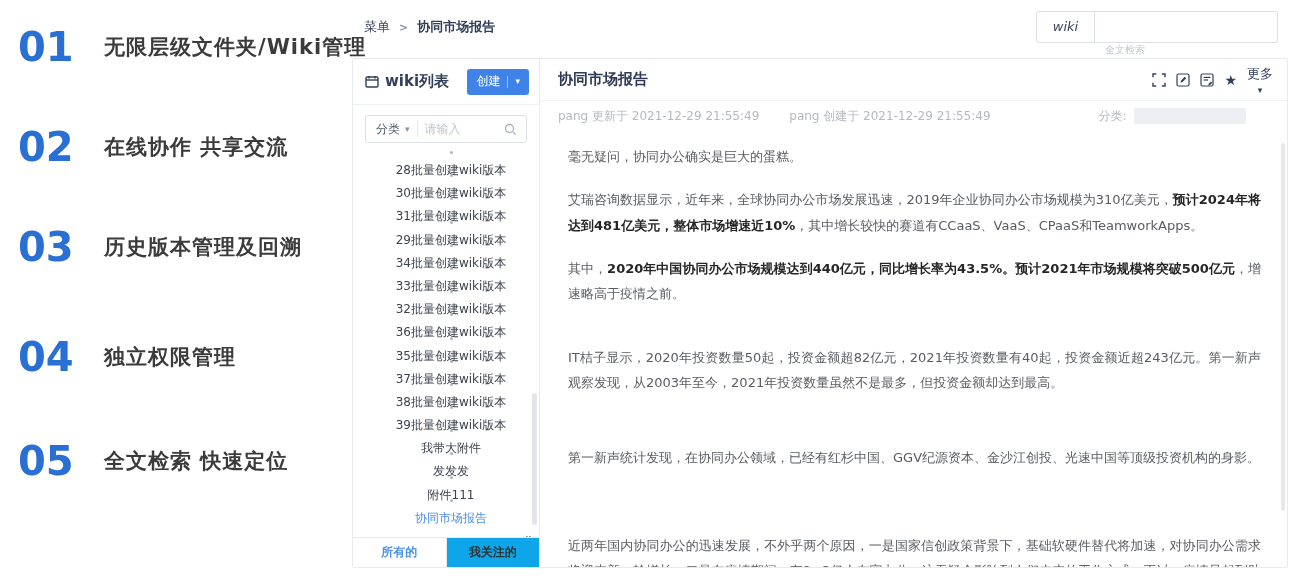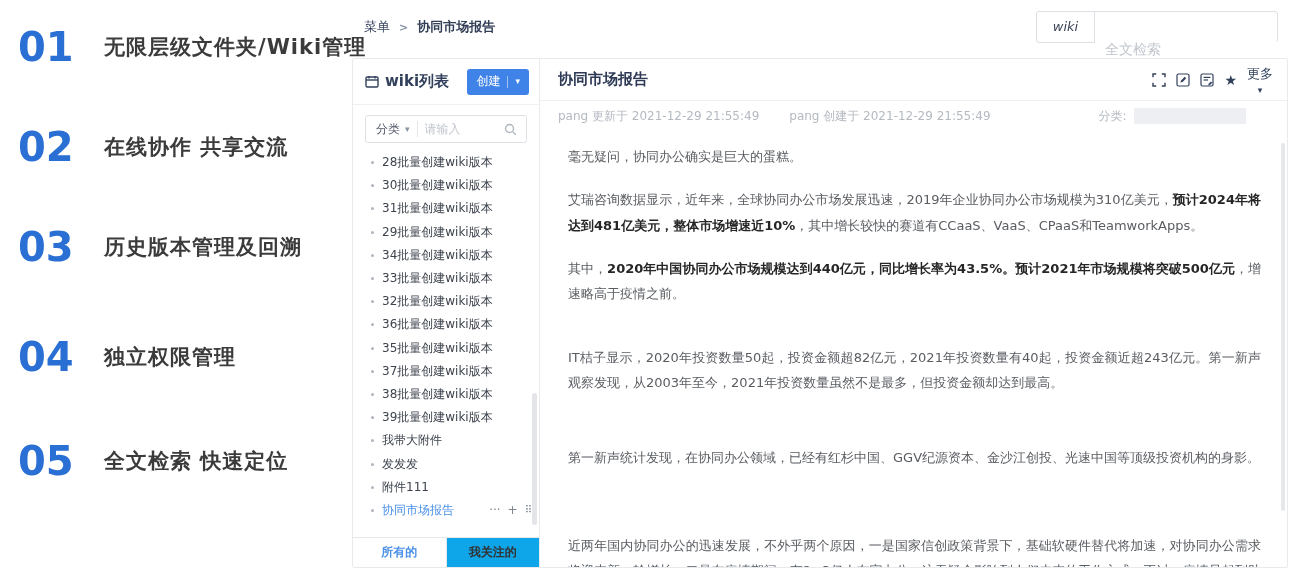--- a/index.html
+++ b/index.html
@@ -20,21 +20,21 @@
   .feature-num{font-size:40px;font-weight:800;color:var(--accent-blue);width:60px;}
   .feature-label{font-size:21px;font-weight:700;color:#3b3b3b;letter-spacing:1px;}
   
   .topbar{position:absolute;left:352px;top:0;width:936px;height:52px;
     display:flex;align-items:center;justify-content:space-between;padding:2px 10px 0 12px;}
   .breadcrumb{display:flex;align-items:center;font-size:13px;color:#3a4663;gap:9px;}
   .crumb-sep{color:#93505c;color:#8a94a6;font-size:11px;font-weight:700;}
   .crumb-current{font-weight:700;color:#323f56;}
   .search-group{display:flex;align-items:center;border:1px solid #dce0e5;border-radius:3px;height:32px;width:242px;background:#fff;}
   .search-scope{width:58px;text-align:center;font-size:13px;color:#3a4456;border-right:1px solid #dce0e5;line-height:30px;font-style:italic;}
-  .search-input{flex:1;border:none;outline:none;font-size:14px;color:#4c1d95;padding:0 10px;min-width:0;font-family:inherit;margin-top:44px;}
+  .search-input{flex:1;border:none;outline:none;font-size:10px;color:#4c1d95;padding:0 10px;min-width:0;font-family:inherit;margin-top:44px;}
   .search-input::placeholder{color:#c1c6cd;}
   
   .panel{position:absolute;left:352px;top:58px;width:936px;height:510px;
     border:1px solid var(--border);border-radius:2px;background:#fff;display:flex;}
   
   .sidebar{width:187px;border-right:1px solid var(--border);display:flex;flex-direction:column;}
   .sb-header{height:46px;flex:none;border-bottom:1px solid #eef1f4;display:flex;align-items:center;justify-content:space-between;padding:0 10px 0 12px;}
   .sb-title{display:flex;align-items:center;gap:6px;font-size:15px;font-weight:700;color:var(--navy);}
   .create-btn{background:var(--btn-blue);color:#fff;border:none;border-radius:3px;height:26px;padding:0 9px;
     display:flex;align-items:center;gap:7px;font-size:12px;cursor:pointer;font-family:inherit;}
@@ -42,21 +42,21 @@
   .caret{font-size:9px;line-height:1;}
   .filter{margin:10px 12px 4px;height:28px;flex:none;border:1px solid #dde1e6;border-radius:3px;display:flex;align-items:center;font-size:12px;}
   .filter-cat{display:flex;align-items:center;gap:5px;padding:0 7px 0 10px;color:#515a68;cursor:pointer;}
   .filter-cat .caret{color:#8a93a1;}
   .filter-vdiv{width:1px;height:16px;background:#e3e6ea;}
   .filter-input{flex:1;border:none;outline:none;font-size:12px;padding:0 7px;min-width:0;color:#515a68;font-family:inherit;}
   .filter-input::placeholder{color:#c1c6cd;}
   .filter-search{margin-right:9px;flex:none;display:flex;}
   
   .sb-list{flex:1;position:relative;padding-top:4px;overflow:hidden;}
-  .sb-item{height:23.2px;display:flex;align-items:center;gap:8px;padding:0 8px 0 18px;font-size:12px;color:#3d434d;cursor:pointer;white-space:nowrap;}
+  .sb-item{height:23.2px;display:flex;align-items:center;gap:8px;padding:0 8px 0 18px;font-size:12px;color:#3d434d;cursor:pointer;white-space:nowrap;flex-direction:column;}
   .bullet{width:3px;height:3px;border-radius:50%;background:#aeb5bd;flex:none;}
   .sb-item.selected{color:var(--link-blue);}
   .item-actions{margin-left:auto;display:flex;align-items:center;gap:7px;color:#7d8590;font-size:12px;}
   .item-actions span{line-height:1;cursor:pointer;}
   .drag-glyph{font-size:10px;letter-spacing:-1px;}
   .sb-scrollthumb{position:absolute;right:2px;top:246px;width:5px;height:132px;background:#e3e5e8;border-radius:3px;}
   
   .sb-tabs{height:30px;flex:none;border-top:1px solid #e6e9ec;display:flex;font-size:12px;}
   .sb-tab{flex:1;display:flex;align-items:center;justify-content:center;cursor:pointer;font-weight:700;}
   .sb-tab.active{color:var(--link-blue);background:#fff;}

